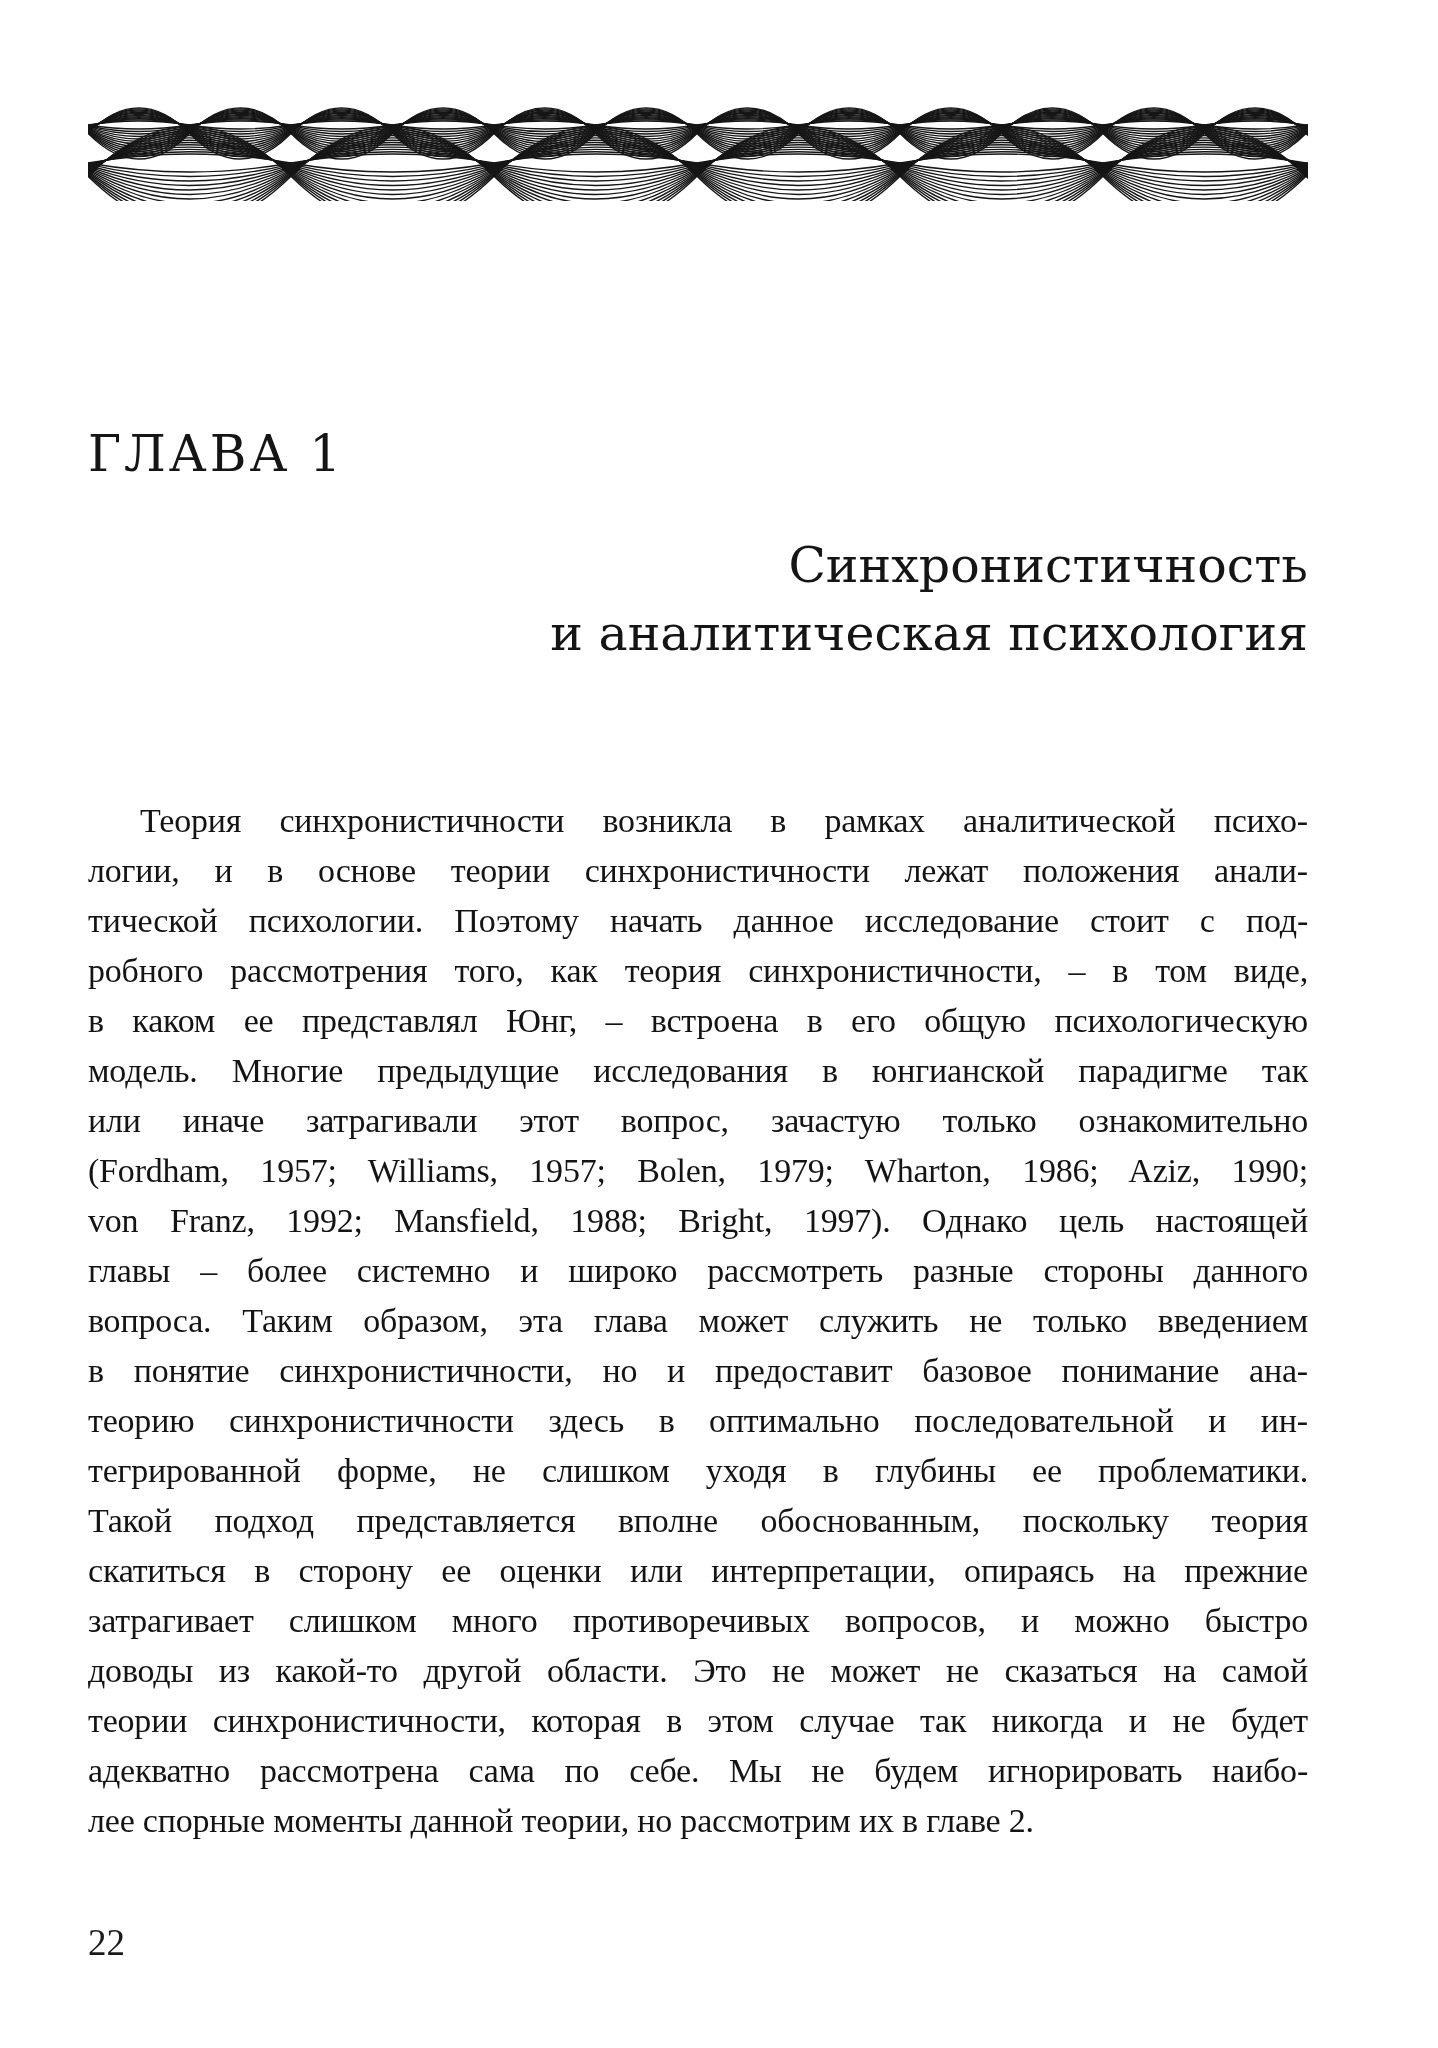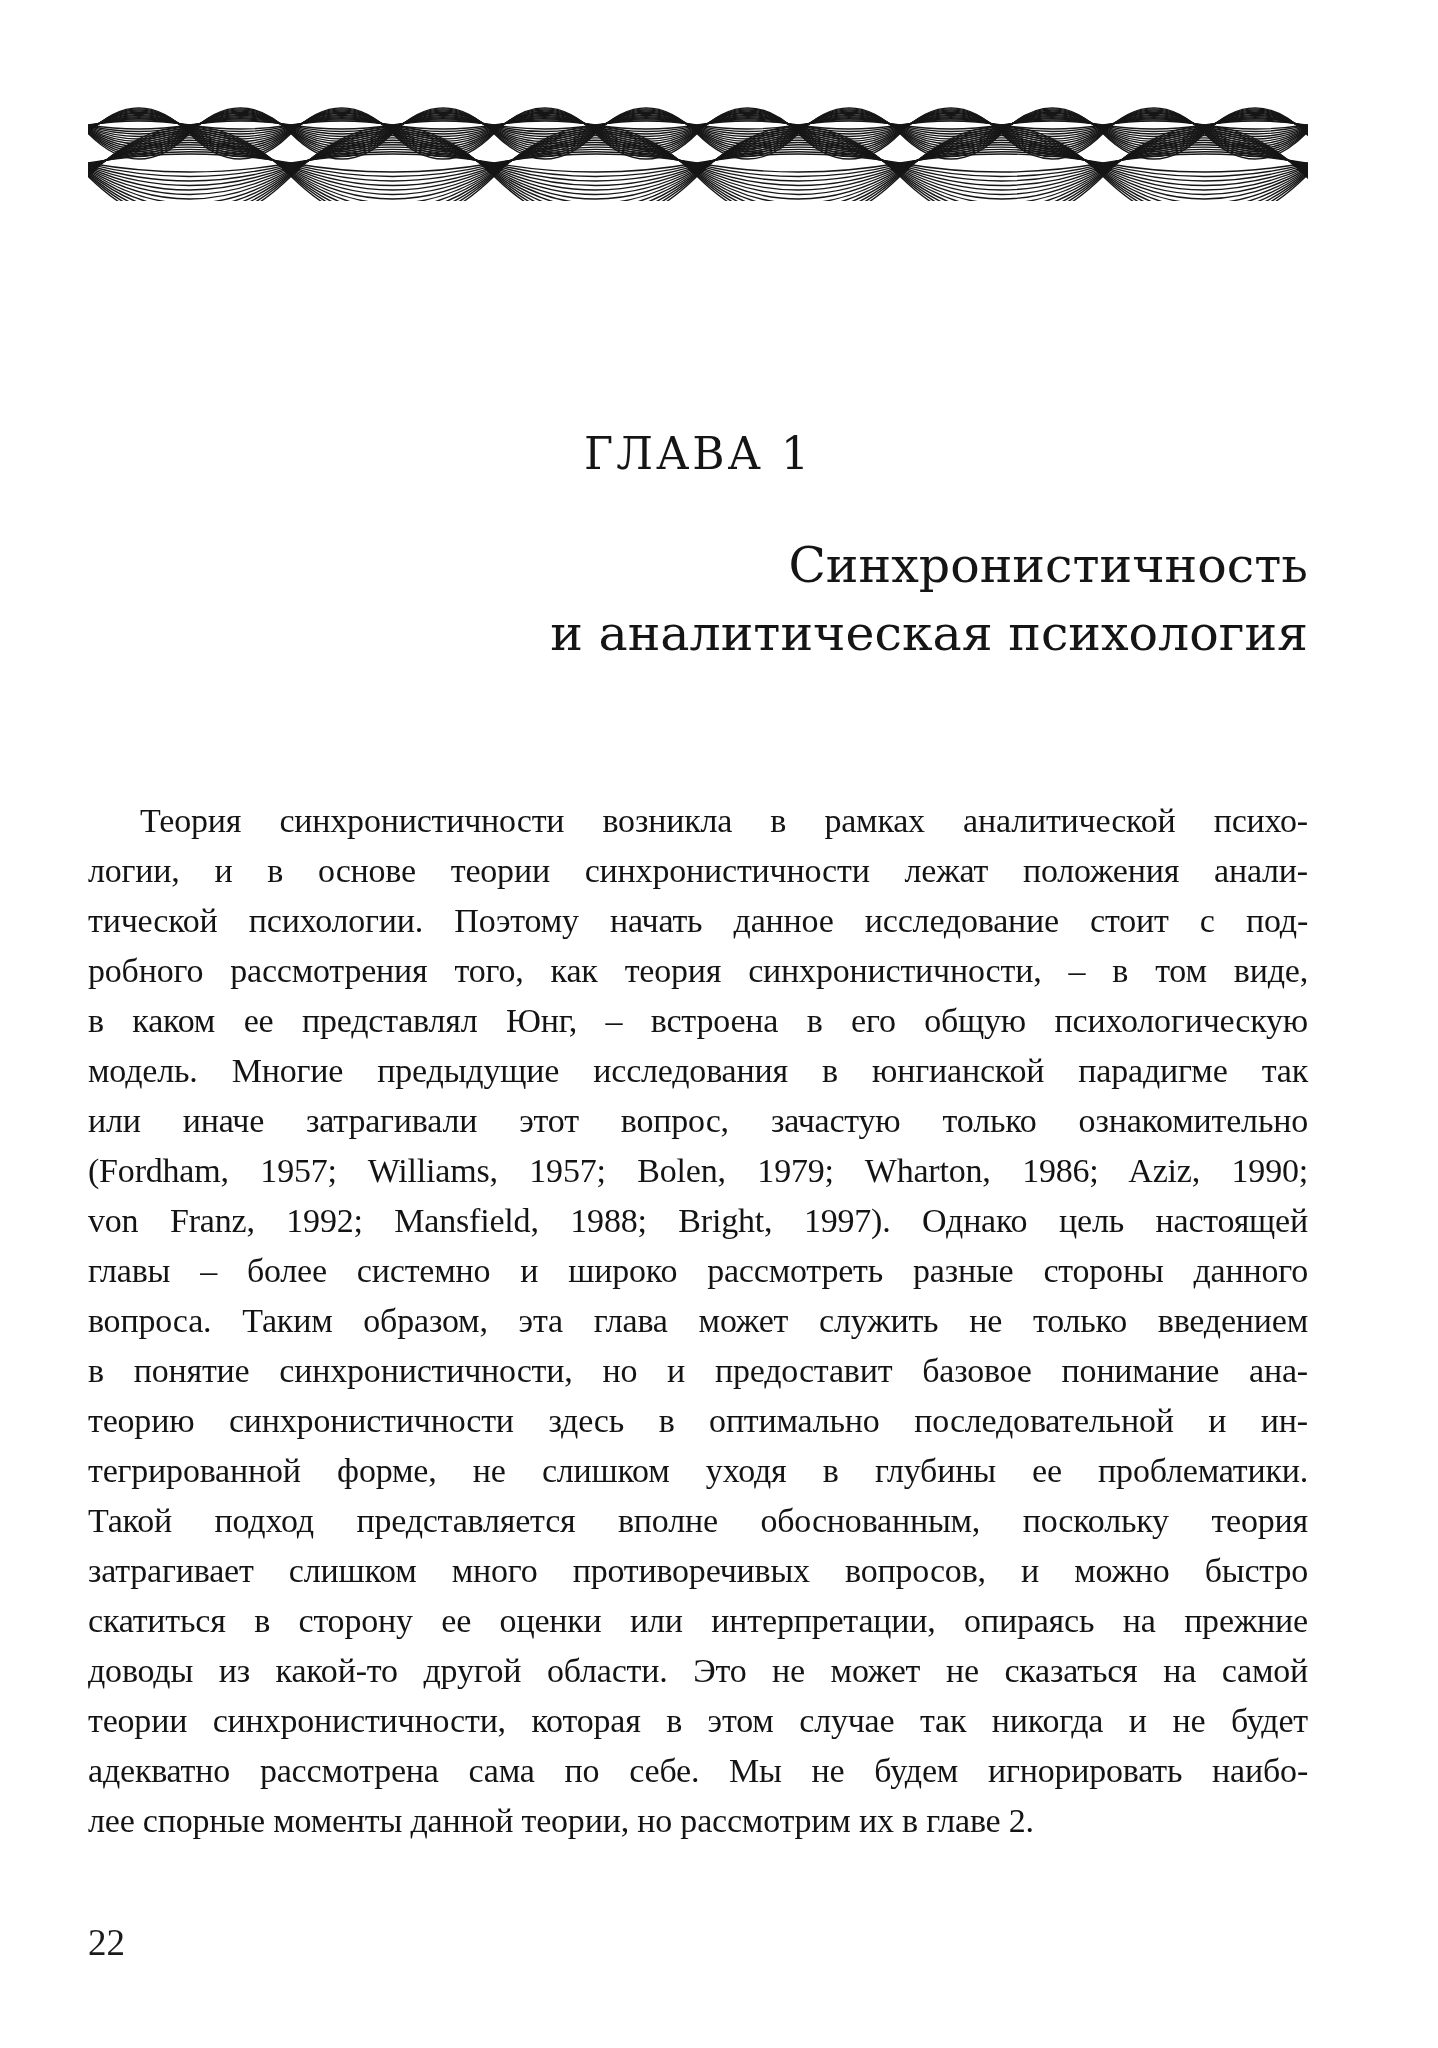--- a/index.html
+++ b/index.html
@@ -33,23 +33,22 @@
     display: block;
   }
   #ornament-svg path {
     fill: none;
     stroke: #161616;
     stroke-width: 1.35;
   }
   
   .kicker {
     top: 425px;
-    text-align: center;
     font-family: "DejaVu Serif", "Liberation Serif", serif;
-    font-size: 44px;
+    font-size: 50px;
     line-height: 58px;
     letter-spacing: 3px;
     color: #151515;
   }
   .chapter-title {
     top: 532px;
     text-align: right;
     font-family: "DejaVu Serif", "Liberation Serif", serif;
     font-size: 49px;
     line-height: 68px;
@@ -160,22 +159,22 @@
     <div class="bline">модель. Многие предыдущие исследования в юнгианской парадигме так</div>
     <div class="bline">или иначе затрагивали этот вопрос, зачастую только ознакомительно</div>
     <div class="bline">(Fordham, 1957; Williams, 1957; Bolen, 1979; Wharton, 1986; Aziz, 1990;</div>
     <div class="bline">von Franz, 1992; Mansfield, 1988; Bright, 1997). Однако цель настоящей</div>
     <div class="bline">главы – более системно и широко рассмотреть разные стороны данного</div>
     <div class="bline">вопроса. Таким образом, эта глава может служить не только введением</div>
     <div class="bline">в понятие синхронистичности, но и предоставит базовое понимание ана-</div>
     <div class="bline">теорию синхронистичности здесь в оптимально последовательной и ин-</div>
     <div class="bline">тегрированной форме, не слишком уходя в глубины ее проблематики.</div>
     <div class="bline">Такой подход представляется вполне обоснованным, поскольку теория</div>
+    <div class="bline">скатиться в сторону ее оценки или интерпретации, опираясь на прежние</div>
     <div class="bline">затрагивает слишком много противоречивых вопросов, и можно быстро</div>
-    <div class="bline">скатиться в сторону ее оценки или интерпретации, опираясь на прежние</div>
     <div class="bline">доводы из какой-то другой области. Это не может не сказаться на самой</div>
     <div class="bline">теории синхронистичности, которая в этом случае так никогда и не будет</div>
     <div class="bline">адекватно рассмотрена сама по себе. Мы не будем игнорировать наибо-</div>
     <div class="bline last">лее спорные моменты данной теории, но рассмотрим их в главе 2.</div>
   </div>
 
   <div class="column page-number">22</div>
 
 </div>
 

